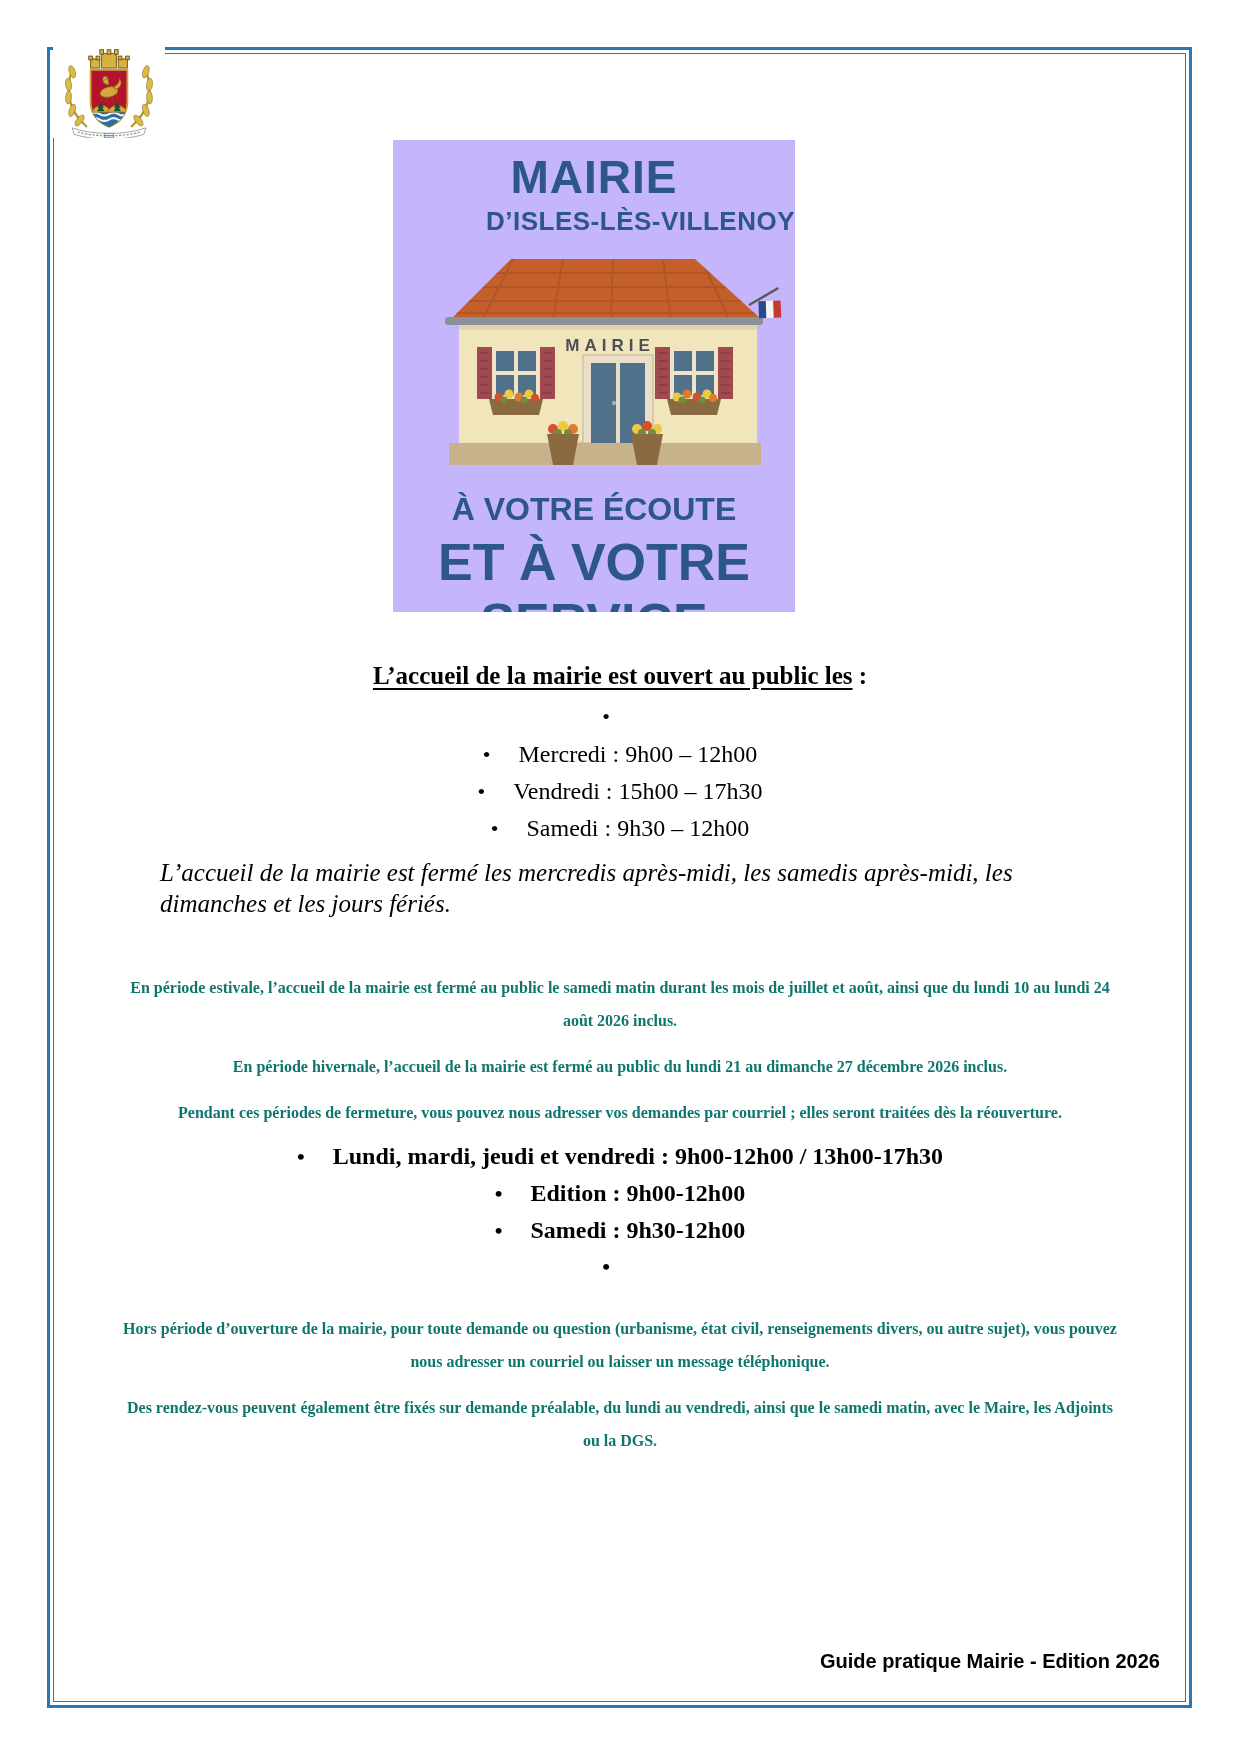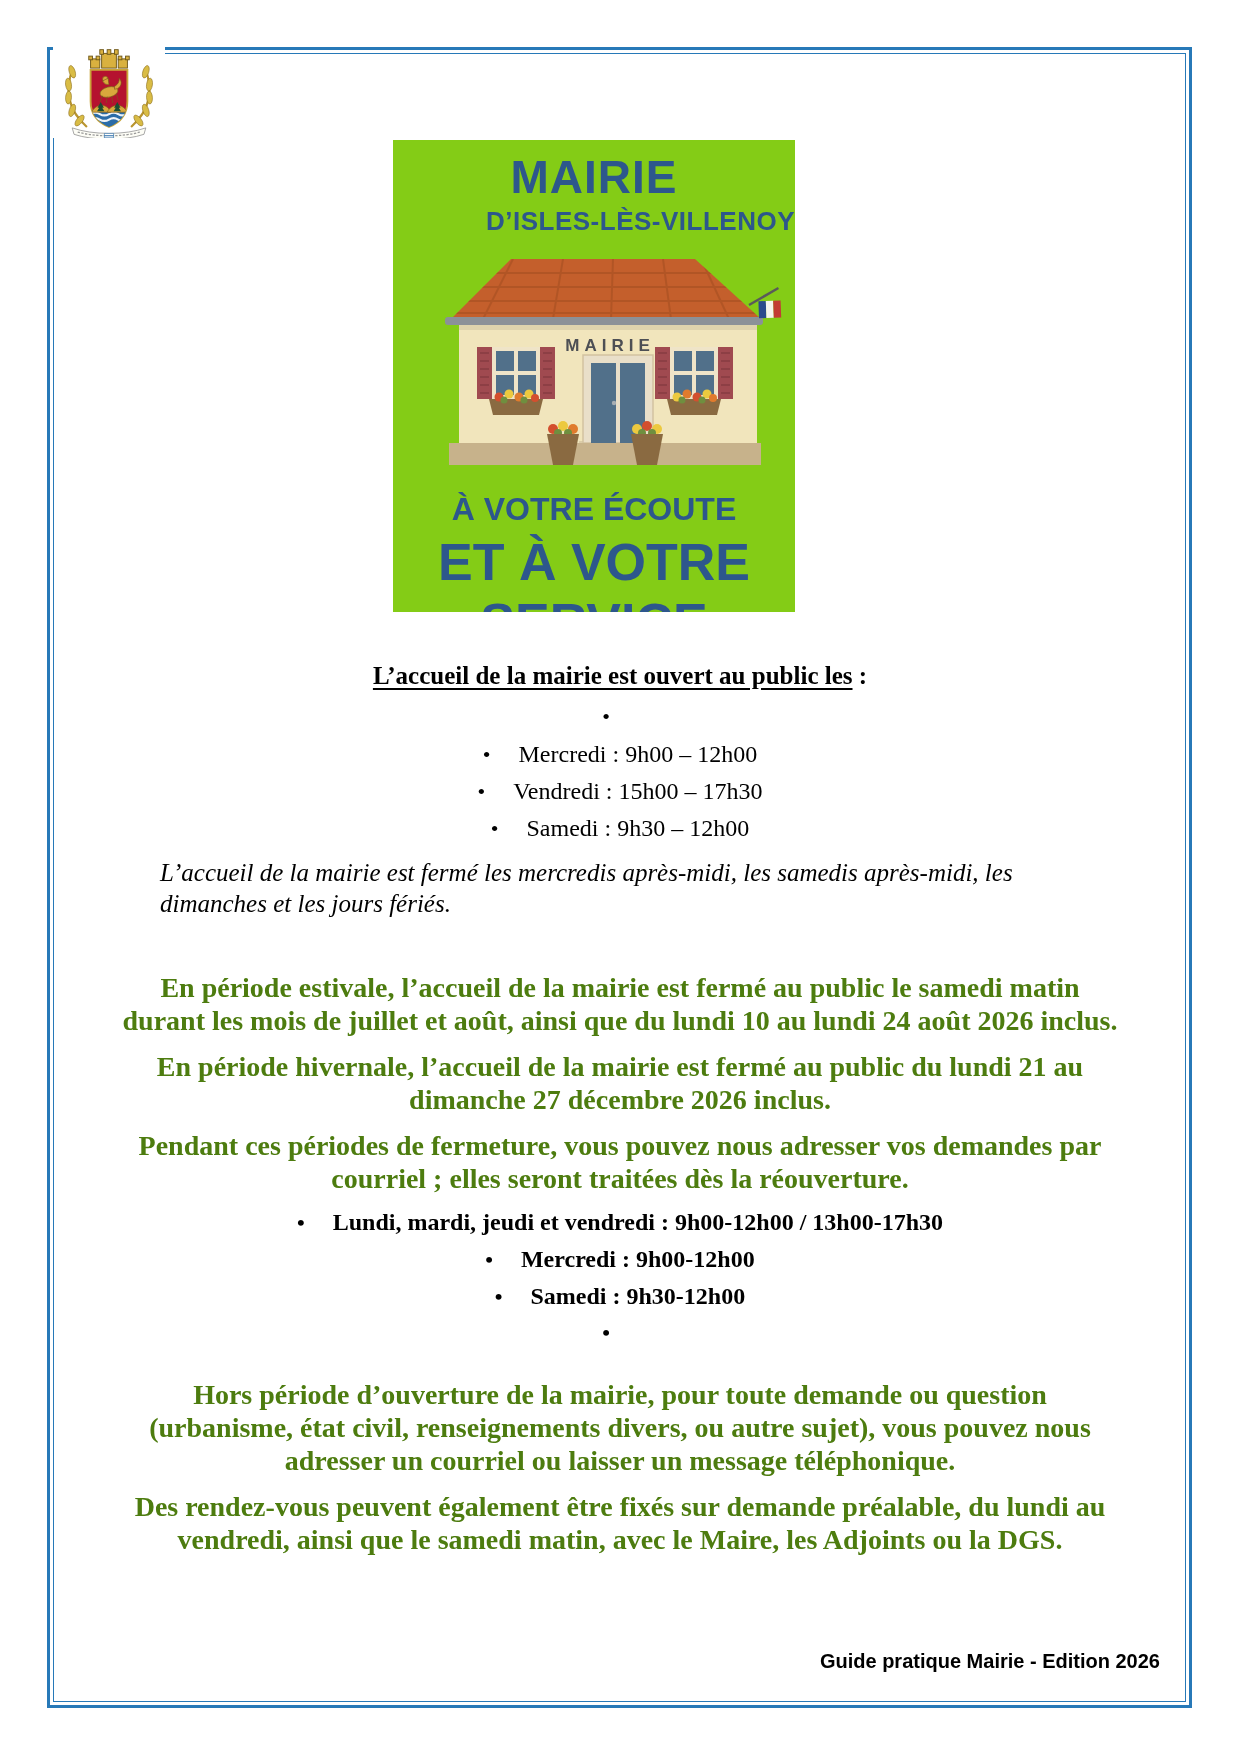--- a/index.html
+++ b/index.html
@@ -29,21 +29,21 @@
   .arms{
     position:absolute;left:53px;top:46px;width:112px;height:92px;
     background:#fff;z-index:3;
   }
   .arms svg{width:100%;height:100%;}
 
   
   .card{
     width:402px;height:472px;
     margin:140px 0 0 393px;
-    background:#84cc16;
+    background:#c4b5fd;
     text-align:center;
     overflow:hidden;
     font-family:"Liberation Sans", sans-serif;
   }
   .card .t1{
     margin-top:10px;
     font-size:46px;font-weight:800;letter-spacing:1px;
     color:#2d578c;
   }
   .card .t2{
@@ -79,22 +79,22 @@
   .closed-note{
     width:920px;margin:12px auto 0;
     text-align:left;
     font-style:italic;
     font-size:25px;line-height:31px;
   }
   .red-block{margin-top:52px;}
   p.red{
     width:1000px;margin:0 auto 13px;
     text-align:center;
-    color:#4d7c0f;font-weight:bold;
-    font-size:28px;line-height:33px;
+    color:#0f766e;font-weight:bold;
+    font-size:16px;line-height:33px;
   }
   .phone-heading{margin-top:42px;}
   .red-block2{margin-top:28px;}
 
   .footer{
     position:absolute;right:80px;top:1650px;
     font-family:"Liberation Sans", sans-serif;
     font-weight:bold;font-size:20px;color:#000;
   }
 </style>
@@ -323,21 +323,21 @@
     </div>
 
 
     <ul class="hours bold">
       <li>
         <span class="dot">•</span>
         <span>Lundi, mardi, jeudi et vendredi : 9h00-12h00 / 13h00-17h30</span>
       </li>
       <li>
         <span class="dot">•</span>
-        <span>Mercredi : 9h00-12h00</span>
+        <span>Edition : 9h00-12h00</span>
       </li>
       <li>
         <span class="dot">•</span>
         <span>Samedi : 9h30-12h00</span>
       </li>
       <li>
         <span class="dot">•</span>
         <span></span>
       </li>
     </ul>

